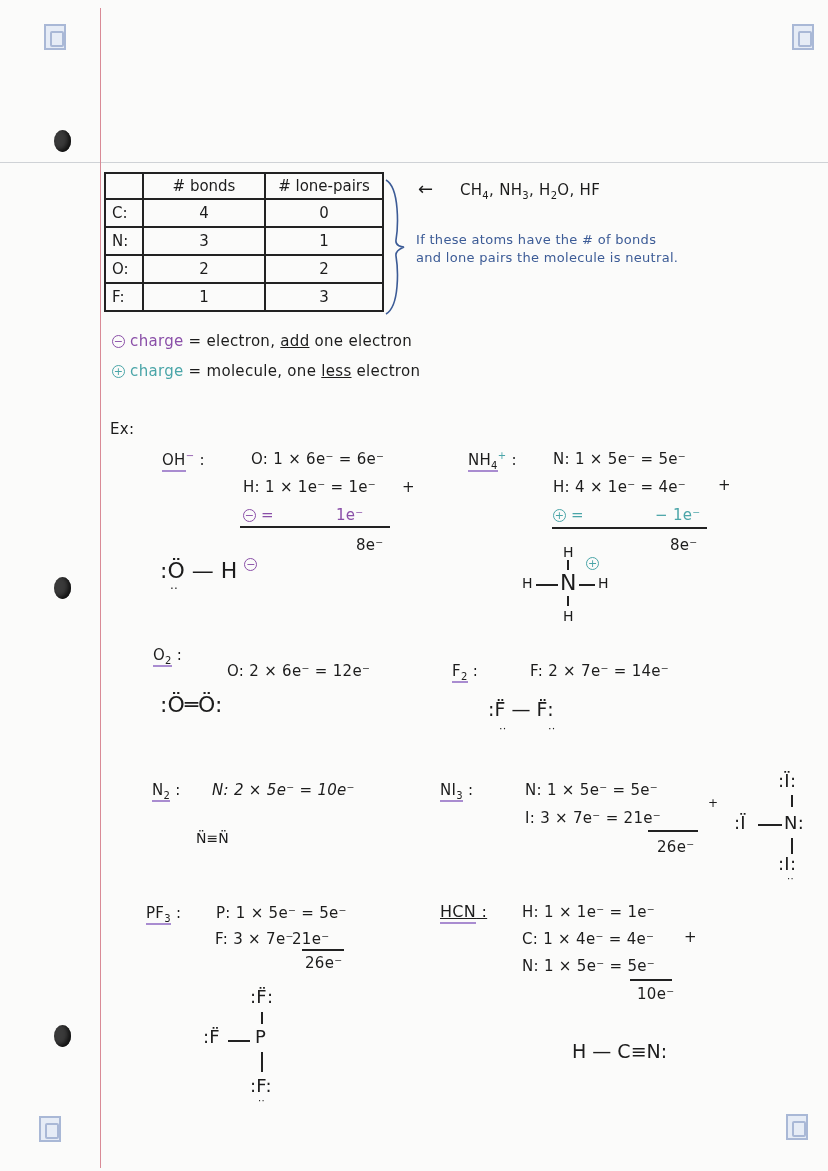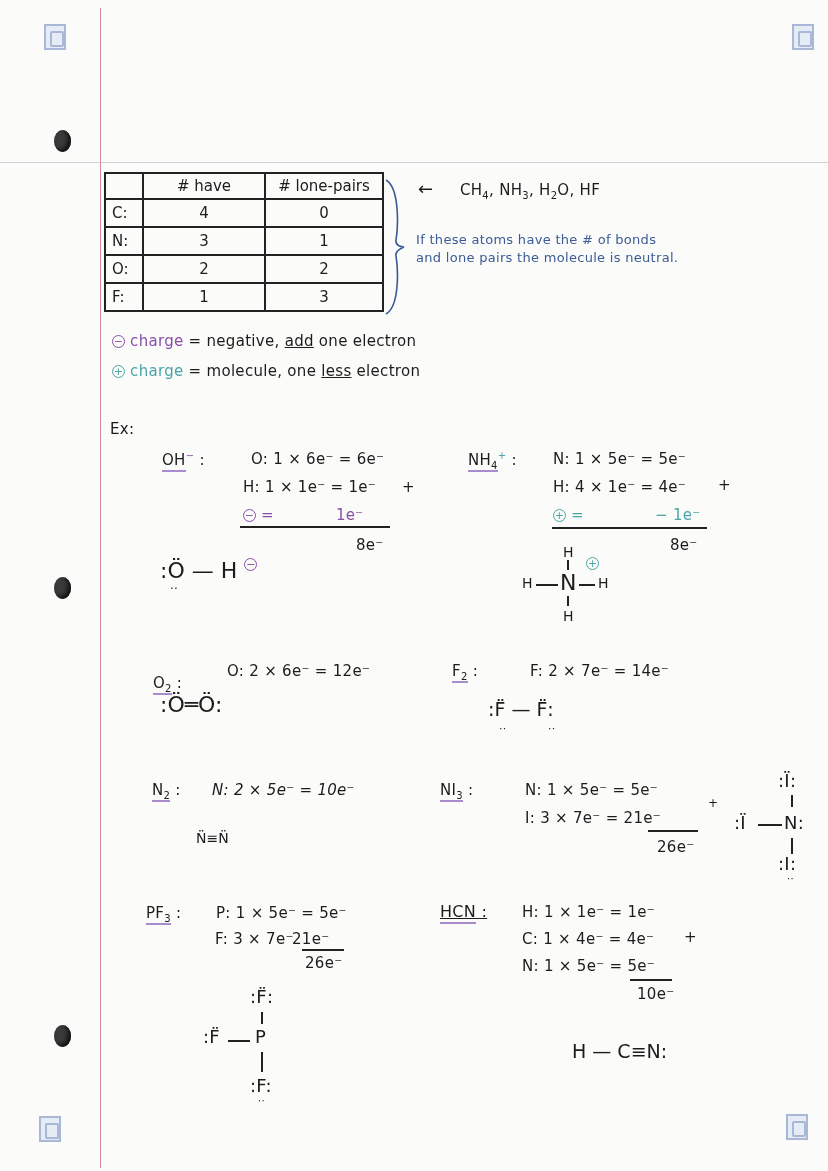--- a/index.html
+++ b/index.html
@@ -66,21 +66,21 @@
 
 <div class="corner" style="left:44px;top:24px;"></div>
 <div class="corner" style="left:792px;top:24px;"></div>
 <div class="corner" style="left:39px;top:1116px;"></div>
 <div class="corner" style="left:786px;top:1114px;"></div>
 
 <table class="vt">
   <tbody>
       <tr>
     <th class="c0"></th>
-    <th class="c1"># have</th>
+    <th class="c1"># bonds</th>
     <th class="c2"># lone-pairs</th>
   </tr>
   <tr>
     <td class="c0">C:</td>
     <td class="c1">4</td>
     <td class="c2">0</td>
   </tr>
   <tr>
     <td class="c0">N:</td>
     <td class="c1">3</td>
@@ -103,21 +103,21 @@
   <path d="M2 2 C16 10, 14 50, 12 62 C11 68, 18 69, 20 69 C18 70, 11 72, 12 78 C14 90, 16 128, 2 136" fill="none" stroke="#3c5b96" stroke-width="1.6"></path>
 </svg>
 <span class="hw" style="left:418px;top:178px;font-size:18px;">←</span>
 <span class="hw" style="left:460px;top:181px;">CH<sub>4</sub>, NH<sub>3</sub>, H<sub>2</sub>O, HF</span>
 <span class="hw blue" style="left:416px;top:232px;font-size:13px;">If these atoms have the # of bonds</span>
 <span class="hw blue" style="left:416px;top:250px;font-size:13px;">and lone pairs the molecule is neutral.</span>
 
 <div class="hw" style="left:112px;top:332px;">
   <span class="circ purple">−</span>
   <span class="purple">charge</span>
-  <span>= negative, </span><span style="text-decoration:underline;">add</span><span> one electron</span>
+  <span>= electron, </span><span style="text-decoration:underline;">add</span><span> one electron</span>
 </div>
 <div class="hw" style="left:112px;top:362px;">
   <span class="circ teal">+</span>
   <span class="teal">charge</span>
   <span>= molecule, one </span><span style="text-decoration:underline;">less</span><span> electron</span>
 </div>
 
 <span class="hw" style="left:110px;top:420px;">Ex:</span>
 
 <span class="hw" style="left:162px;top:450px;"><span class="ul-purple">OH</span><sup class="purple">−</sup> :</span>
@@ -150,21 +150,21 @@
   <span class="hw" style="left:522px;top:575px;font-size:14px;">H</span>
   <div class="hbond" style="left:536px;top:584px;width:22px;"></div>
   <span class="hw" style="left:560px;top:570px;font-size:22px;">N</span>
   <div class="hbond" style="left:579px;top:584px;width:16px;"></div>
   <span class="hw" style="left:598px;top:575px;font-size:14px;">H</span>
   <div class="vbond" style="left:567px;top:596px;height:10px;"></div>
   <span class="hw" style="left:563px;top:608px;font-size:14px;">H</span>
   <span class="circ teal" style="position:absolute;left:586px;top:557px;">+</span>
 </div>
 
-<span class="hw" style="left:153px;top:674px;"><span class="ul-purple"><span>O</span><sub>2</sub></span> :</span>
+<span class="hw" style="left:153px;top:646px;"><span class="ul-purple"><span>O</span><sub>2</sub></span> :</span>
 <span class="hw" style="left:227px;top:662px;">O: 2 × 6e⁻ = 12e⁻</span>
 <span class="lewis" style="left:160px;top:692px;">:Ö═Ö:</span>
 
 <span class="hw" style="left:452px;top:662px;"><span class="ul-purple"><span>F</span><sub>2</sub></span> :</span>
 <span class="hw" style="left:530px;top:662px;">F: 2 × 7e⁻ = 14e⁻</span>
 <div class="lewis" style="left:488px;top:698px;font-size:19px;">
   <span>:F̈</span>
   <span>—</span>
   <span>F̈:</span>
 </div>

